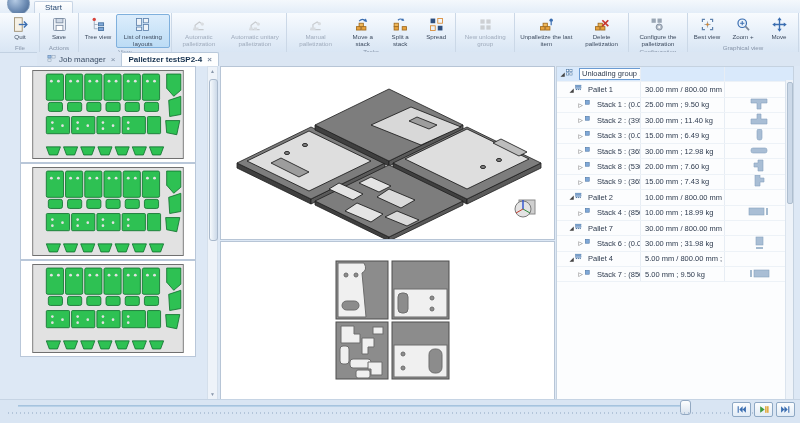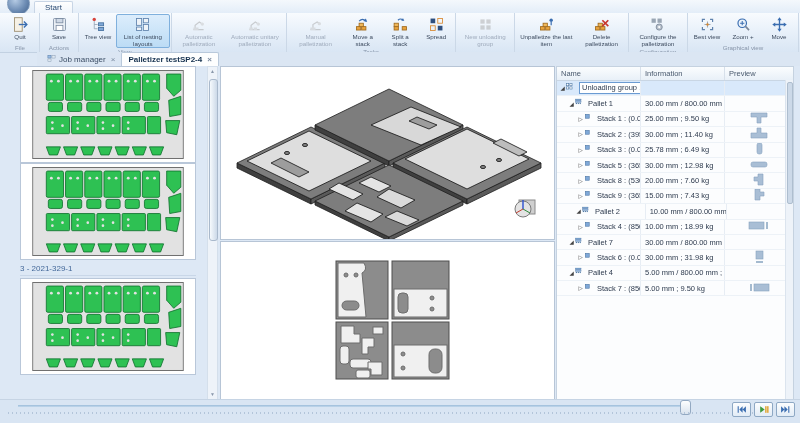--- a/index.html
+++ b/index.html
@@ -291,21 +291,20 @@
       <div class="nitem-thumb">
         <svg width="152" height="89" viewBox="0 0 150 88">
           <use href="#nestsym"></use>
         </svg>
       </div>
       <div class="nitem-thumb">
         <svg width="152" height="89" viewBox="0 0 150 88">
           <use href="#nestsym"></use>
         </svg>
       </div>
-      <div class="nitem-label">3 - 2021-329-1</div>
       <div class="nitem-thumb">
         <svg width="152" height="89" viewBox="0 0 150 88">
           <use href="#nestsym"></use>
         </svg>
       </div>
     </div>
   <div class="vscroll">
     <div class="arrow" style="top:0">▲</div>
     <div class="thumb"></div>
     <div class="arrow" style="bottom:0">▼</div>
@@ -383,25 +382,20 @@
         <rect x="135" y="128" width="14" height="8" rx="2" fill="#f0f0f0"></rect>
         <rect x="173" y="103" width="53" height="32" fill="#f0f0f0"></rect>
         <circle cx="182" cy="112" r="2" fill="#8c8c8c"></circle>
           <circle cx="182" cy="126" r="2" fill="#8c8c8c"></circle>
         <rect x="208" y="107" width="13" height="24" rx="5.5" fill="#8c8c8c"></rect>
       </g>
     </svg>
   </div>
 
   <div class="rightpanel">
-    <div class="thead" id="table-head">
-        <div class="th">Name</div>
-        <div class="th">Information</div>
-        <div class="th">Preview</div>
-      </div>
     <div id="table-body">
         <div class="trow sel">
           <div class="tc name" style="padding-left: 2px;">
             <span class="exp">◢</span>
             <span class="ricon12"><svg width="11" height="11" viewBox="0 0 20 20">
                 <g fill="#fff" stroke="#46719f">
                   <rect x="1" y="1" width="4" height="4"></rect>
                   <rect x="7" y="1" width="4" height="4"></rect>
                   <rect x="1" y="7" width="4" height="4"></rect>
                   <rect x="7" y="7" width="4" height="4"></rect>
@@ -462,21 +456,21 @@
           </div>
         </div>
         <div class="trow">
           <div class="tc name" style="padding-left: 20px;">
             <span class="exp">▷</span>
             <span class="ricon12"><svg width="11" height="11" viewBox="0 0 20 20">
                 <rect x="2.5" y="2.5" width="7" height="7" fill="#7fa8d8" stroke="#46719f"></rect>
               </svg></span>
             <span>Stack 3 : (0.00 ; 220.00)</span>
           </div>
-          <div class="tc info">25.78 mm ; 6.49 kg</div>
+          <div class="tc info">15.00 mm ; 6.49 kg</div>
           <div class="tc prev">
             <span><svg width="34" height="13" viewBox="0 0 34 13">
                 <g fill="#a9bed5" stroke="#87a3bf" stroke-width="0.6">
                   <rect x="15" y="1" width="5" height="11" rx="2"></rect>
                 </g>
               </svg></span>
           </div>
         </div>
         <div class="trow">
           <div class="tc name" style="padding-left: 20px;">
@@ -523,21 +517,21 @@
           <div class="tc info">15.00 mm ; 7.43 kg</div>
           <div class="tc prev">
             <span><svg width="34" height="13" viewBox="0 0 34 13">
                 <g fill="#a9bed5" stroke="#87a3bf" stroke-width="0.6">
                   <path d="M13 1h5v3h4v4h-4v4h-5z"></path>
                 </g>
               </svg></span>
           </div>
         </div>
         <div class="trow">
-          <div class="tc name" style="padding-left: 11px; margin-left: 7px;">
+          <div class="tc name" style="padding-left: 11px;">
             <span class="exp">◢</span>
             <span class="ricon12"><svg width="11" height="11" viewBox="0 0 20 20">
                 <rect x="1" y="2" width="10" height="2.6" fill="#7fa8d8" stroke="#46719f" stroke-width="0.7"></rect>
                 <rect x="1" y="5.4" width="10" height="2.6" fill="#9cbde4" stroke="#46719f" stroke-width="0.7"></rect>
                 <rect x="1.5" y="9" width="2" height="2" fill="#46719f"></rect>
                 <rect x="5" y="9" width="2" height="2" fill="#46719f"></rect>
                 <rect x="8.5" y="9" width="2" height="2" fill="#46719f"></rect>
               </svg></span>
             <span>Pallet 2</span>
           </div>

